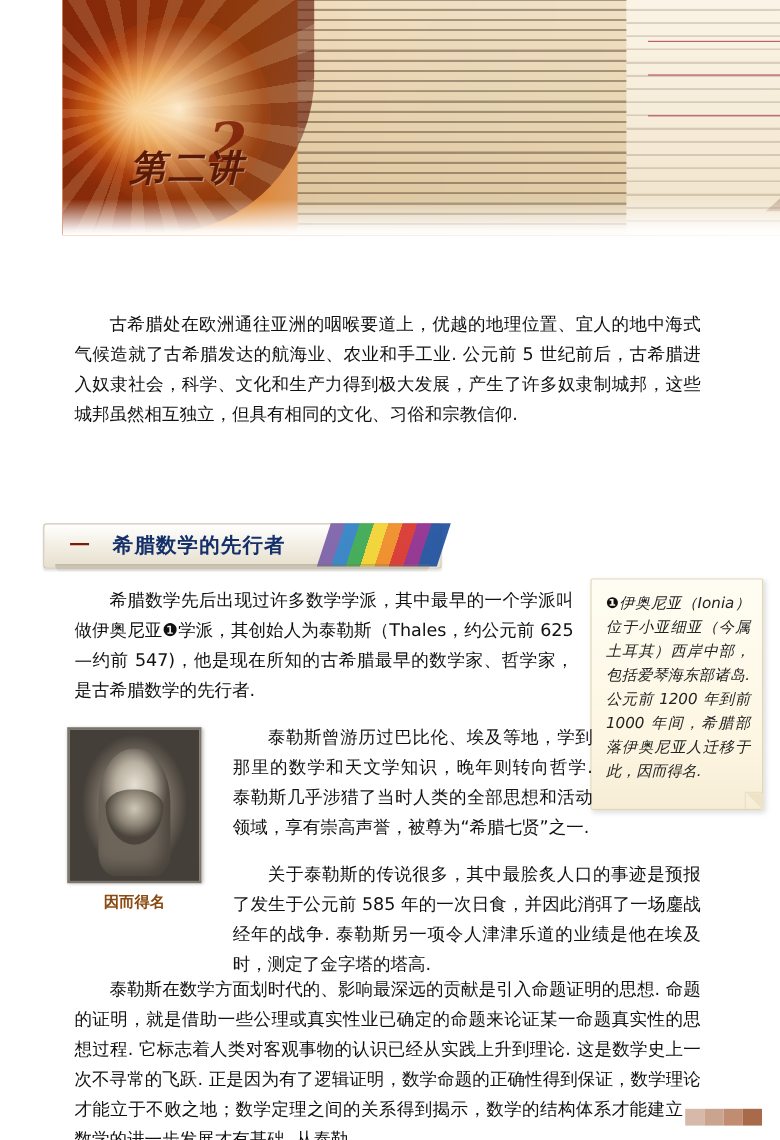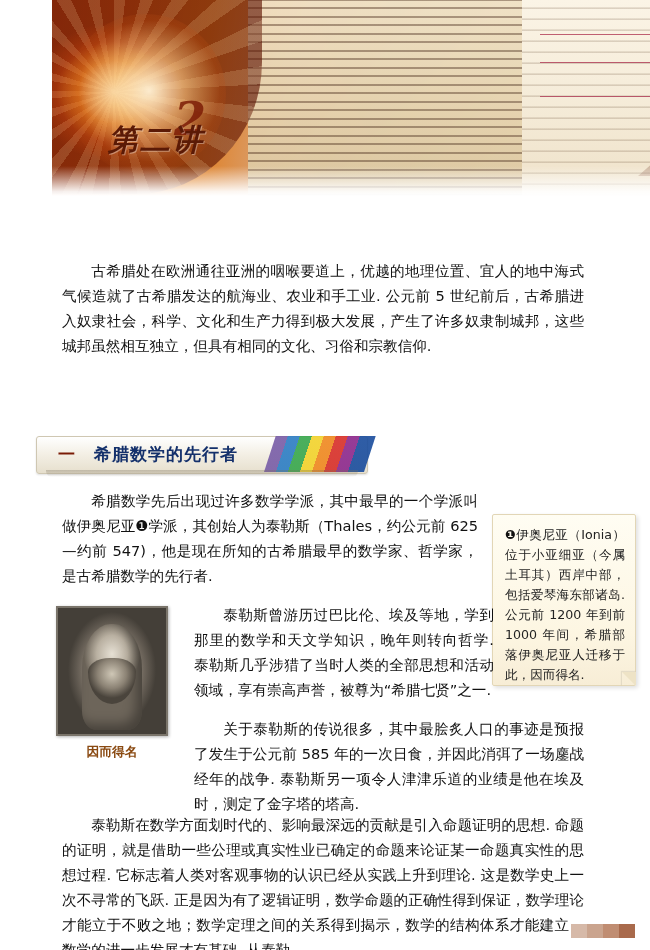--- a/index.html
+++ b/index.html
@@ -200,32 +200,33 @@
     font-weight: bold;
     color: #14306b;
     letter-spacing: 1px;
     font-family: "DejaVu Sans", "Liberation Sans", sans-serif;
   }
 
   
   .sidenote {
     position: absolute;
     left: 492px;
-    top: 318px;
+    top: 286px;
     width: 120px;
-    padding: 10px 10px 0 12px;
+    padding: 10px 10px 21px 12px;
     background: linear-gradient(180deg, #fffdf3 0%, #fdf6e2 70%, #f7edd6 100%);
     border: 1px solid #e2d6b6;
     border-radius: 2px;
     box-shadow: 2px 2px 4px rgba(0,0,0,0.13);
     font-size: 12.6px;
     line-height: 20px;
     color: #222;
     text-align: justify;
     font-family: "DejaVu Sans", "Liberation Sans", sans-serif;
+    font-style: italic;
   }
   .sidenote .marker {
     color: #111;
     font-weight: bold;
   }
   .sidenote::after {
     content: "";
     position: absolute;
     right: -1px; bottom: -1px;
     border-width: 0 14px 14px 0;

